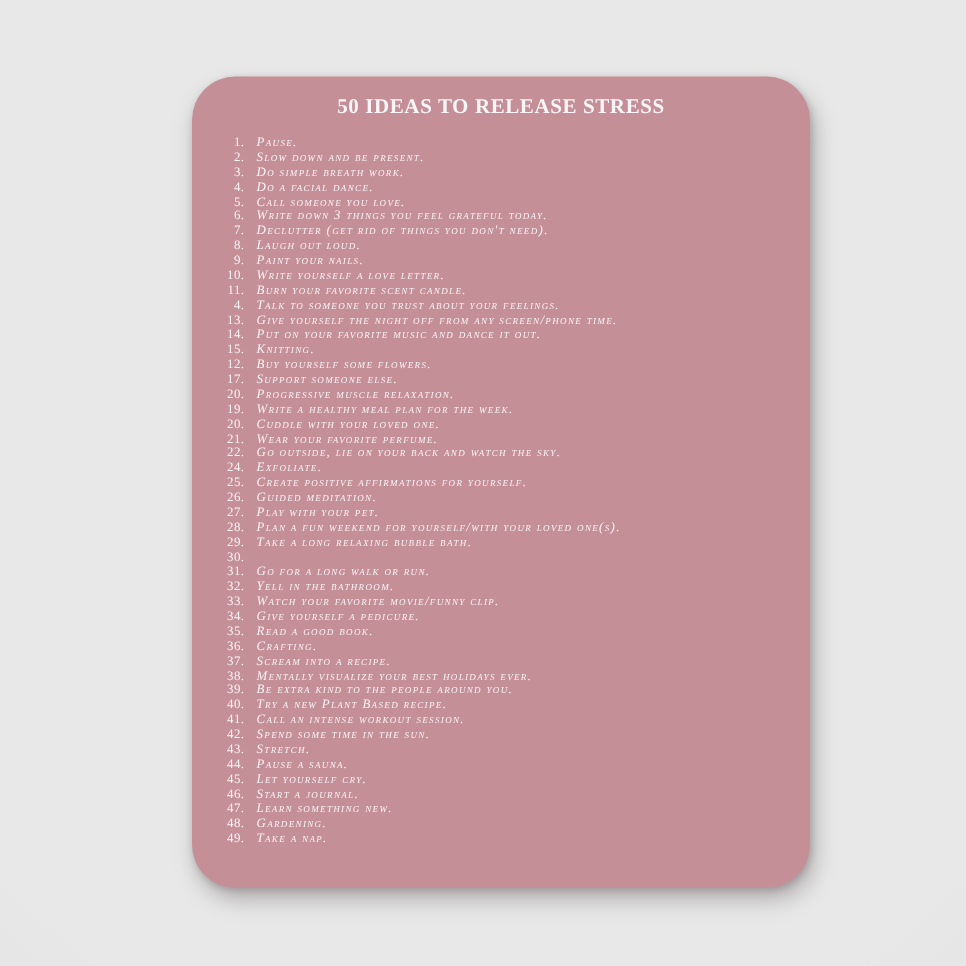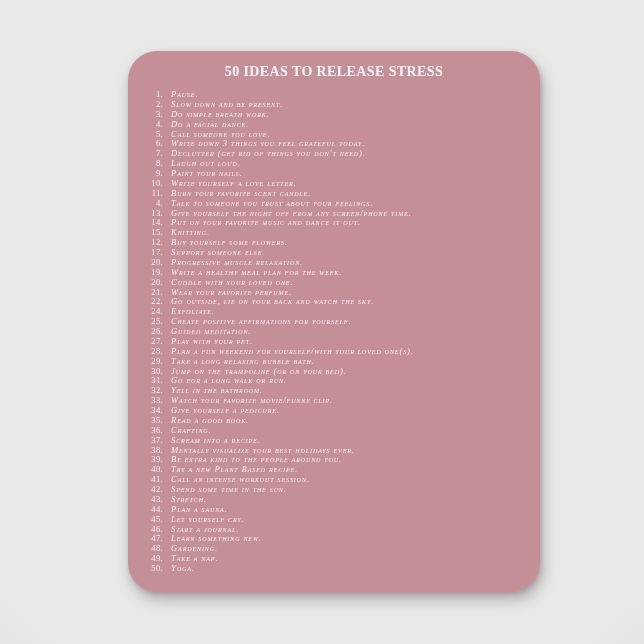--- a/index.html
+++ b/index.html
@@ -206,21 +206,20 @@
     <span class="txt">Plan a fun weekend for yourself/with your loved one(s).</span>
   </div>
 
   <div class="row">
     <span class="num">29.</span>
     <span class="txt">Take a long relaxing bubble bath.</span>
   </div>
 
   <div class="row">
     <span class="num">30.</span>
-    <span class="txt">Jump on the trampoline (or on your bed).</span>
   </div>
 
   <div class="row">
     <span class="num">31.</span>
     <span class="txt">Go for a long walk or run.</span>
   </div>
 
   <div class="row">
     <span class="num">32.</span>
     <span class="txt">Yell in the bathroom.</span>
@@ -276,21 +275,21 @@
     <span class="txt">Spend some time in the sun.</span>
   </div>
 
   <div class="row">
     <span class="num">43.</span>
     <span class="txt">Stretch.</span>
   </div>
 
   <div class="row">
     <span class="num">44.</span>
-    <span class="txt">Plan a sauna.</span>
+    <span class="txt">Pause a sauna.</span>
   </div>
 
   <div class="row">
     <span class="num">45.</span>
     <span class="txt">Let yourself cry.</span>
   </div>
 
   <div class="row">
     <span class="num">46.</span>
     <span class="txt">Start a journal.</span>
@@ -304,19 +303,15 @@
   <div class="row">
     <span class="num">48.</span>
     <span class="txt">Gardening.</span>
   </div>
 
   <div class="row">
     <span class="num">49.</span>
     <span class="txt">Take a nap.</span>
   </div>
 
-  <div class="row">
-    <span class="num">50.</span>
-    <span class="txt">Yoga.</span>
-  </div>
 </div>
   </div>
 </div>
 
 </body></html>

